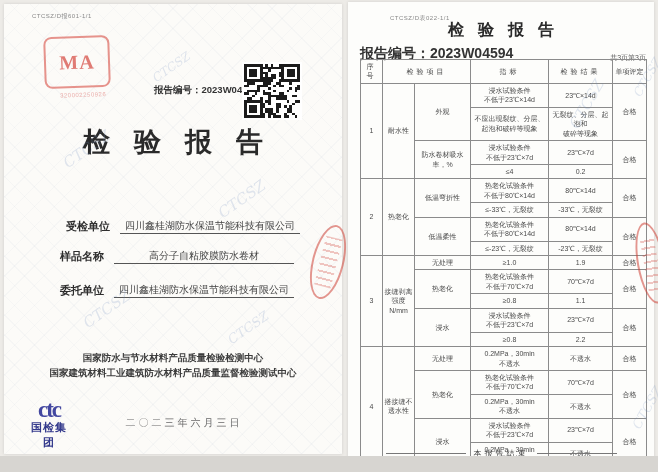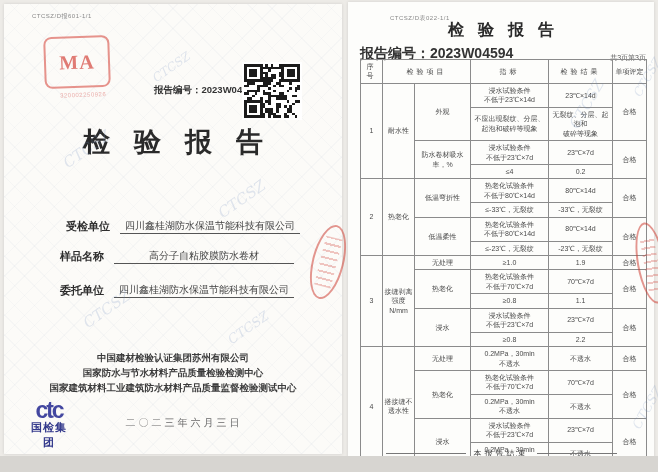--- a/index.html
+++ b/index.html
@@ -71,21 +71,21 @@
   }
   .field-0 { height:36px; margin-bottom:10px;justify-content:flex-end; }
   .field-1 { height:20px; }
   .field-2 { height:34px; margin-bottom:12px; }
   .field-3 { height:20px; }
   .org-lines { position:absolute; left:0; right:0; top:346px; text-align:center; }
   .org-line { font-size:9.5px; color:#3b3b3b; font-weight:bold; line-height:15px; }
   .ctc-logo { position:absolute; left:22px; top:396px; text-align:center; width:46px; }
   .ctc-text {
     font-size:23px; font-weight:bold; color:#4347a0; letter-spacing:-2px;
-    line-height:20px; font-family:Liberation Sans, sans-serif;
+    line-height:20px; font-family:Liberation Serif, serif;
   }
   .ctc-sub { font-size:11px; font-weight:bold; color:#343a8c; letter-spacing:1px; }
   .date-left { position:absolute; left:110px; top:412px; width:140px; text-align:center;
     font-size:10px; color:#6a6a6a; letter-spacing:3px; }
 
   
   .title-right {
     position:absolute; left:0; right:0; top:18px; text-align:center;
     font-size:16px; font-weight:bold; color:#2a2a2a; letter-spacing:14px; text-indent:14px;
     font-family:"Liberation Serif", serif;
@@ -603,21 +603,20 @@
       <span class="f-label">样品名称</span>
       <span class="f-value">高分子自粘胶膜防水卷材</span>
     </div>
     <div class="field field-2">
       <span class="f-label">委托单位</span>
       <span class="f-value">四川鑫桂湖防水保温节能科技有限公司</span>
     </div>
   </div>
 
   <div class="org-lines">
-    <div class="org-line">中国建材检验认证集团苏州有限公司</div>
     <div class="org-line">国家防水与节水材料产品质量检验检测中心</div>
     <div class="org-line">国家建筑材料工业建筑防水材料产品质量监督检验测试中心</div>
   </div>
 
   <div class="ctc-logo">
     <div class="ctc-text">ctc</div>
     <div class="ctc-sub">国检集团</div>
   </div>
 
   <div class="date-left">二〇二三年六月三日</div>

